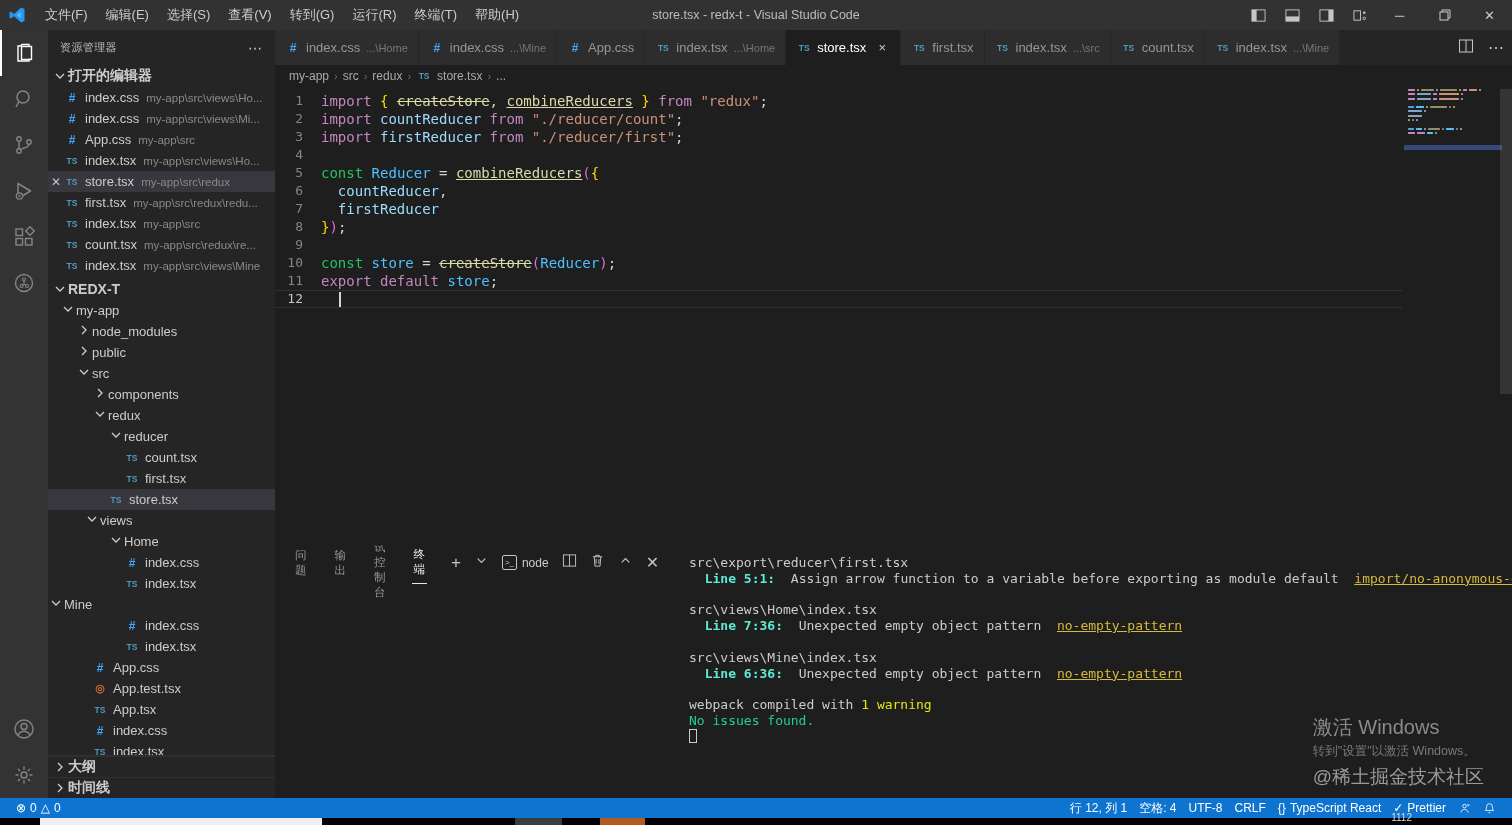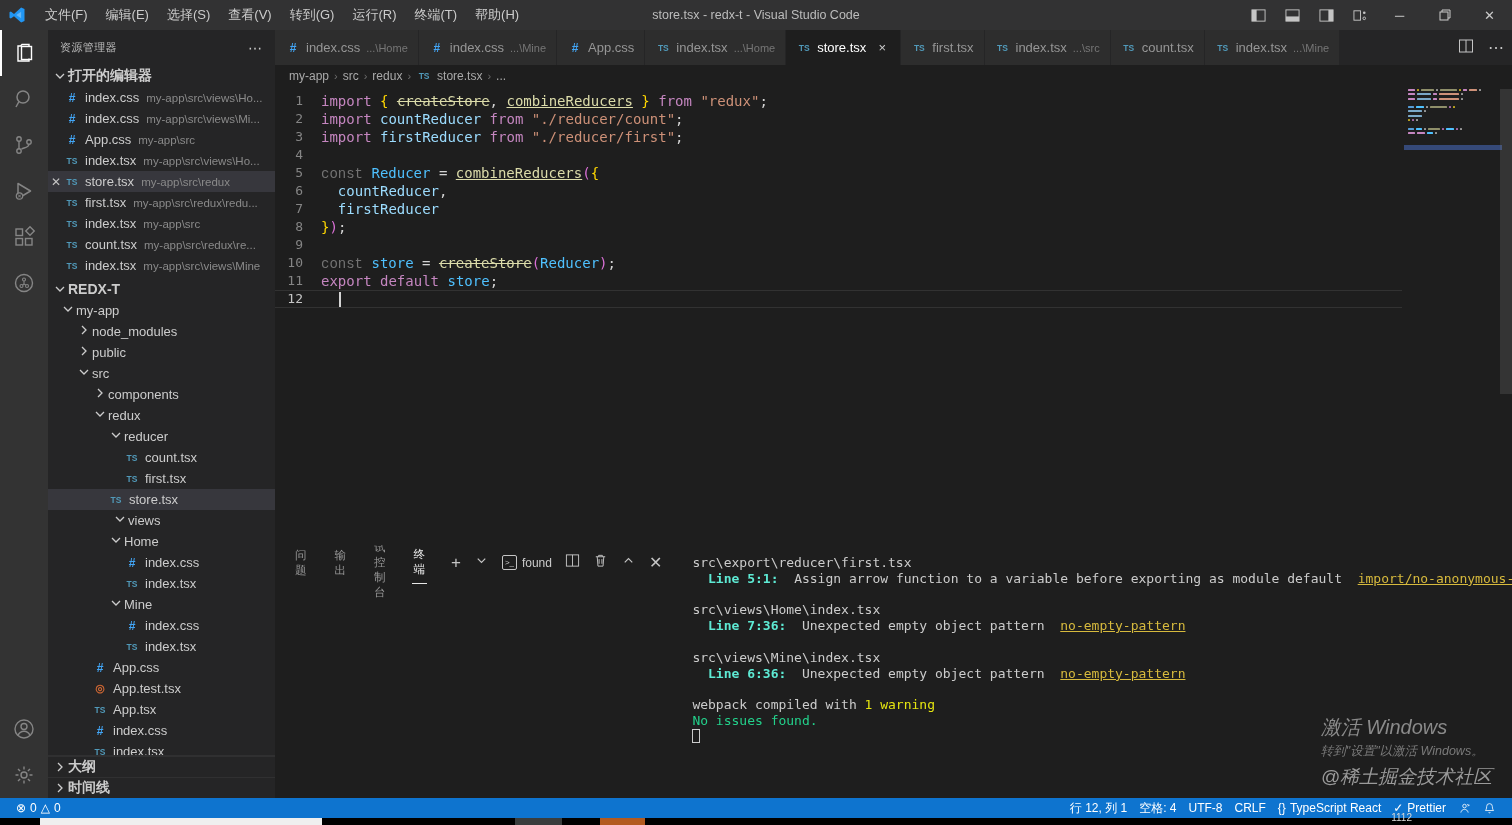--- a/index.html
+++ b/index.html
@@ -64,21 +64,21 @@
   .breadcrumbs { height:22px; background:#1e1e1e; display:flex; align-items:center; color:#a9a9a9;
     font-size:12px; padding-left:14px; gap:3px; }
   .breadcrumbs .sep { color:#6e6e6e; font-size:11px; padding:0 2px; }
   .breadcrumbs .ic { margin-right:2px; }
 
   .code-area { flex:1; position:relative; background:#1e1e1e; overflow:hidden; }
   .code-line { display:flex; height:18px; line-height:18px; font-size:14px; }
   .lnum { width:46px; text-align:right; padding-right:18px; color:#858585; flex:none; font-size:13px; }
   .lnum.cur { color:#c6c6c6; }
   .ltext { white-space:pre; }
-  .tok-kw { color:#c586c0; } .tok-kw2 { color:#737373;font-family:Liberation Mono, monospace; } .tok-fn { color:#dcdcaa;text-decoration:underline; }
+  .tok-kw { color:#c586c0; } .tok-kw2 { color:#22c55e; } .tok-fn { color:#dcdcaa;text-decoration:underline; }
   .tok-var { color:#9cdcfe; } .tok-cvar { color:#4fc1ff; } .tok-str { color:#ce9178; }
   .tok-pun { color:#d4d4d4; } .tok-brace { color:#ffd700; } .tok-paren { color:#da70d6; }
   .strike { text-decoration:line-through; }
   .cur-line-box { position:absolute; left:0; right:110px; height:18px;
     border-top:1px solid rgba(255,255,255,.09); border-bottom:1px solid rgba(255,255,255,.09); }
   .cursor-caret { position:absolute; width:1.5px; height:15px; background:#d4d4d4; }
 
   .minimap { position:absolute; top:2px; right:14px; width:90px; }
   .mm-line { display:flex; gap:2px; margin-bottom:2.3px; height:2px; }
   .mm-tok { height:2px; border-radius:.5px; }
@@ -96,21 +96,21 @@
   .node-badge .term-ic { width:15px; height:15px; border:1px solid #c5c5c5; border-radius:2px;
     font-size:8px; display:flex; align-items:center; justify-content:center; }
   .term-body { flex:1; padding:10px 0 0 18px; font-size:13px; line-height:15.8px; color:#cccccc; position:relative; }
   .term-line { white-space:pre; }
   .t-bold { font-weight:bold; color:#5eead4; }
   .t-link { color:#d7ba3d; text-decoration:underline; cursor:pointer; }
   .t-warn { color:#e5e510; }
   .t-ok { color:#23d18b; }
   .t-cursor { display:inline-block; width:8px; height:14px; border:1px solid #cccccc; vertical-align:-2px; }
 
-  .watermark { position:absolute; right:20px; bottom:8px; text-align:left; pointer-events:none;font-style:italic; }
+  .watermark { position:absolute; right:28px; bottom:8px; text-align:left; pointer-events:none; }
   .wm1 { color:#8a8a8a; font-size:20px; }
   .wm2 { color:#7a7a7a; font-size:12.5px; margin-top:2px; }
   .wm3 { color:#9a9a9a; font-size:19px; margin-top:4px; text-align:right; }
 
   
   .statusbar { height:20px; background:#0e74cf; color:#ffffff; display:flex; align-items:center;
     font-size:12px; padding:0 10px; }
   .st-item { display:flex; align-items:center; gap:4px; padding:0 6px; height:100%; }
   .st-right { margin-left:auto; display:flex; align-items:center; }
   .st-ic { font-size:12px; }
@@ -365,41 +365,41 @@
           <span>count.tsx</span>
         </div>
         <div class="row" style="padding-left: 76px;">
           <span class="ic ts">TS</span>
           <span>first.tsx</span>
         </div>
         <div class="row sel" style="padding-left: 60px;">
           <span class="ic ts">TS</span>
           <span>store.tsx</span>
         </div>
-        <div class="row" style="padding-left: 64px;">
+        <div class="row" style="padding-left: 36px;">
           <span class="chev"><svg viewBox="0 0 16 16">
               <path d="M4 6l4 4 4-4" fill="none" stroke="currentColor" stroke-width="1.3"></path>
             </svg></span>
           <span>views</span>
         </div>
         <div class="row" style="padding-left: 60px;">
           <span class="chev"><svg viewBox="0 0 16 16">
               <path d="M4 6l4 4 4-4" fill="none" stroke="currentColor" stroke-width="1.3"></path>
             </svg></span>
           <span>Home</span>
         </div>
         <div class="row" style="padding-left: 76px;">
           <span class="ic css">#</span>
           <span>index.css</span>
         </div>
         <div class="row" style="padding-left: 76px;">
           <span class="ic ts">TS</span>
           <span>index.tsx</span>
         </div>
-        <div class="row" style="padding-left: 60px;">
+        <div class="row" style="">
           <span class="chev"><svg viewBox="0 0 16 16">
               <path d="M4 6l4 4 4-4" fill="none" stroke="currentColor" stroke-width="1.3"></path>
             </svg></span>
           <span>Mine</span>
         </div>
         <div class="row" style="padding-left: 76px;">
           <span class="ic css">#</span>
           <span>index.css</span>
         </div>
         <div class="row" style="padding-left: 76px;">
@@ -639,21 +639,21 @@
           <div class="ptab">输出</div>
           <div class="ptab">调试控制台</div>
           <div class="ptab active">终端</div>
           <div class="panel-actions">
           <span style="font-size:17px;">+</span>
           <span><svg viewBox="0 0 16 16">
                 <path d="M4 6l4 4 4-4" fill="none" stroke="currentColor" stroke-width="1.3"></path>
               </svg></span>
           <span class="node-badge">
             <span class="term-ic">&gt;_</span>
-            <span>found</span>
+            <span>node</span>
           </span>
           <span><svg viewBox="0 0 16 16">
                 <rect x="1.5" y="2" width="13" height="12" fill="none" stroke="currentColor"></rect>
                 <line x1="8" y1="2" x2="8" y2="14" stroke="currentColor"></line>
               </svg></span>
           <span><svg viewBox="0 0 16 16">
                 <path d="M3 4h10M6 4V2.5h4V4M4.5 4l.8 10h5.4l.8-10M6.5 6.5v5M9.5 6.5v5" fill="none" stroke="currentColor"></path>
               </svg></span>
           <span><svg viewBox="0 0 16 16">
                 <path d="M4 10l4-4 4 4" fill="none" stroke="currentColor" stroke-width="1.3"></path>

